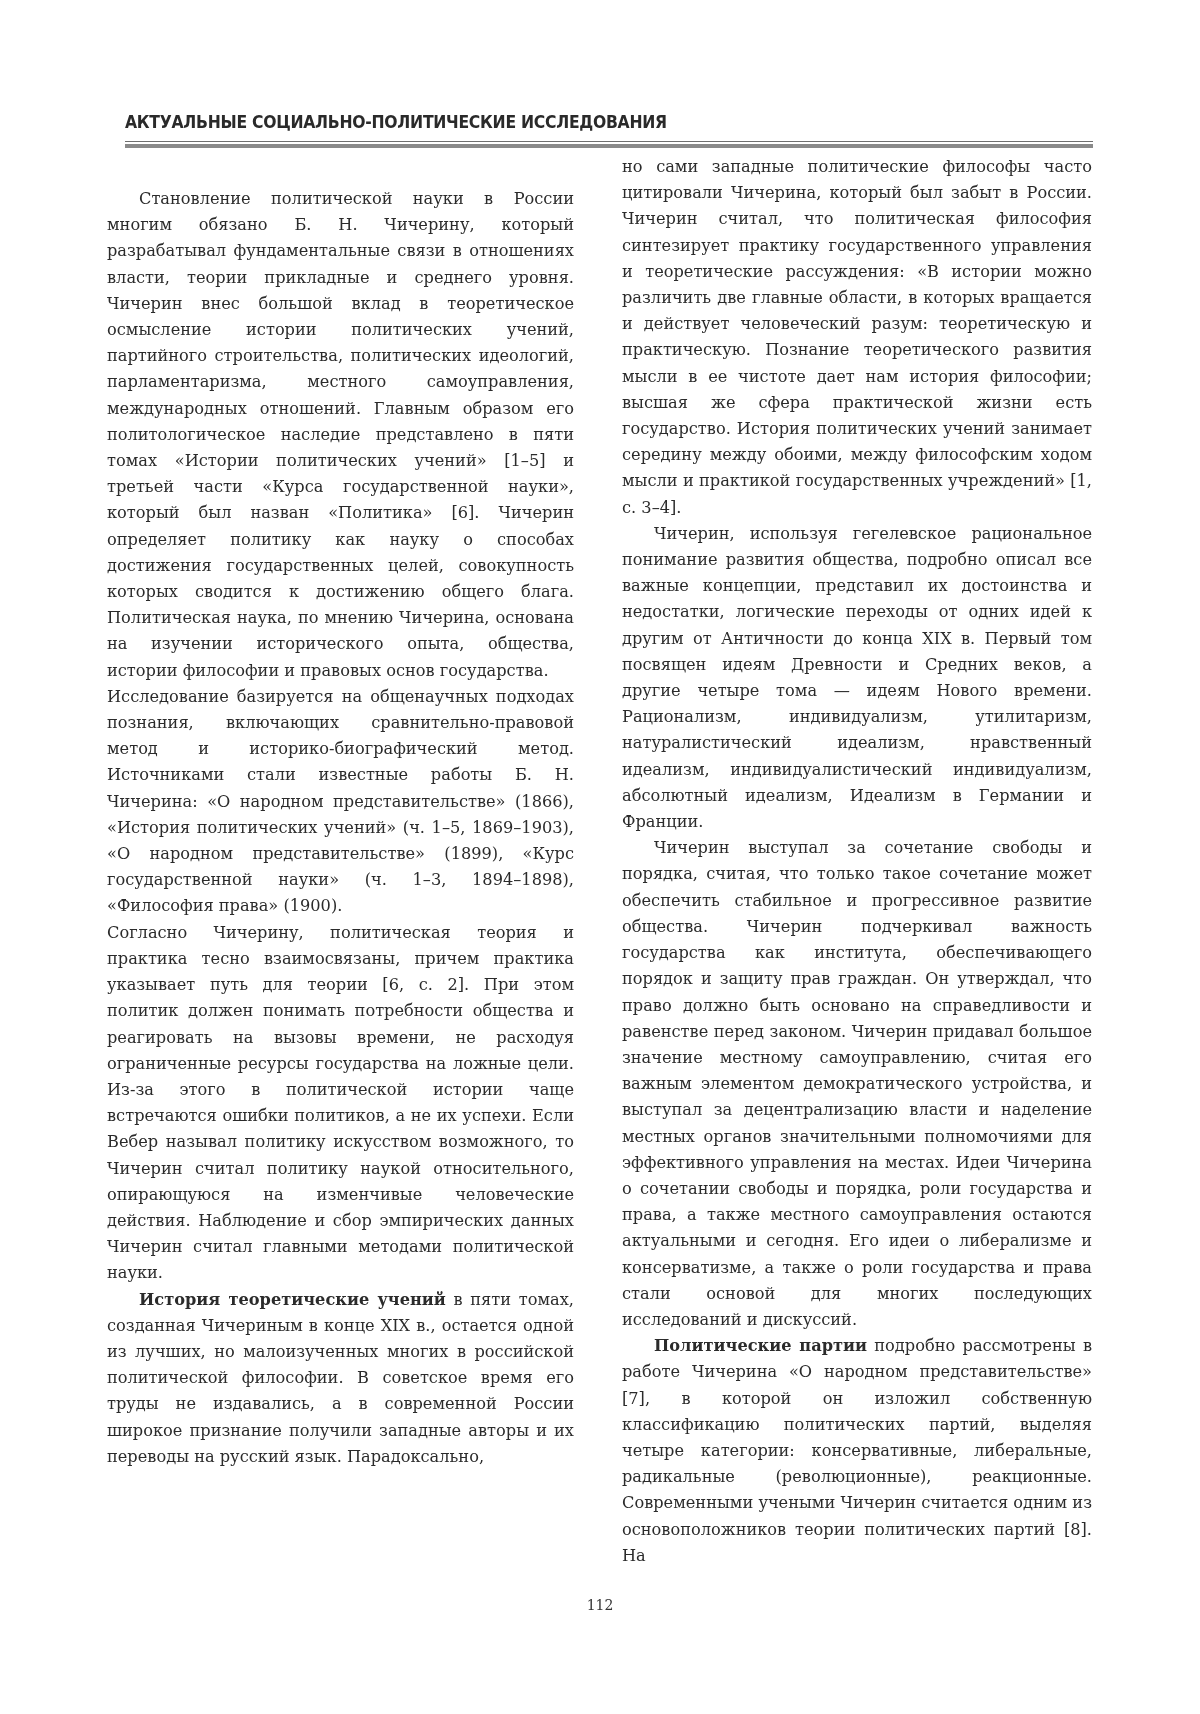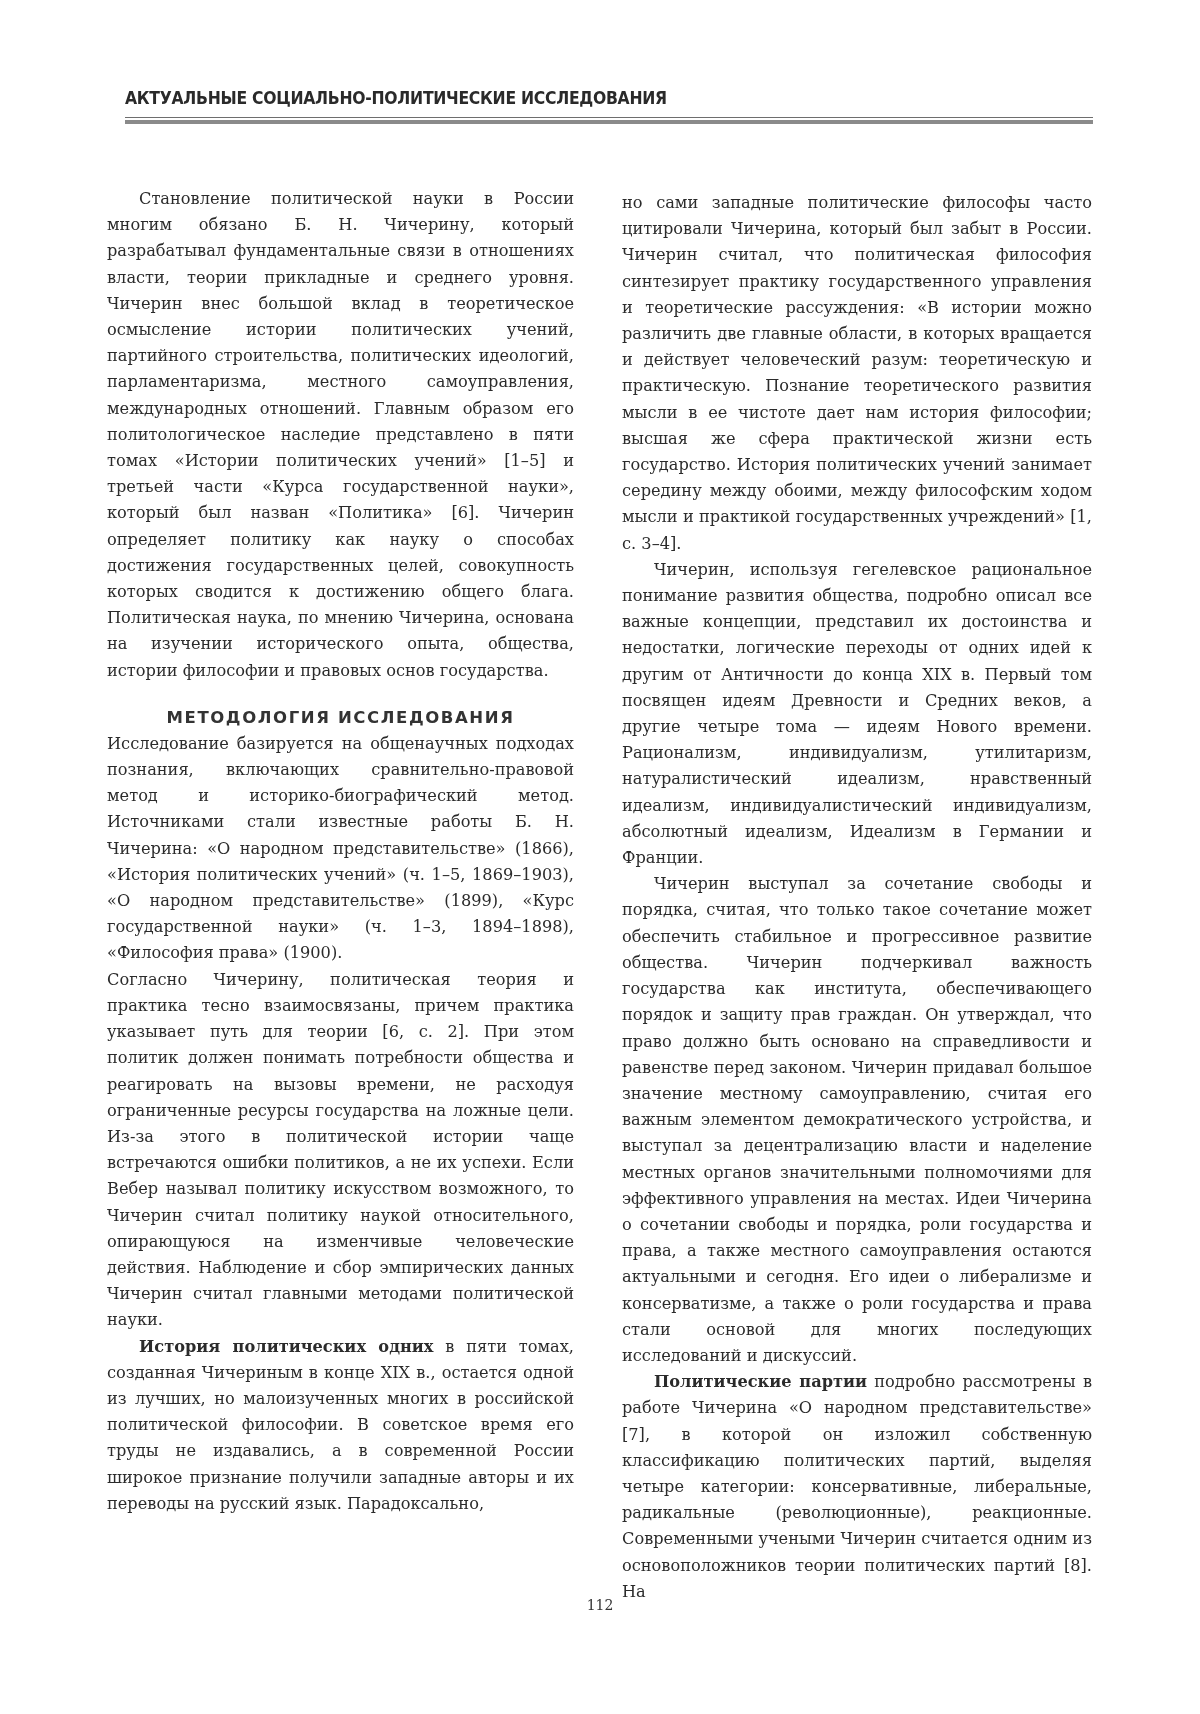--- a/index.html
+++ b/index.html
@@ -1,34 +1,34 @@
 <!DOCTYPE html>
 <html><head>
 <meta charset="utf-8">
 <style>
   html, body { margin: 0; padding: 0; background: #ffffff; }
   body { width: 1200px; height: 1714px; position: relative; overflow: hidden; }
   .header {
-    position: absolute; left: 125px; top: 88px; width: 968px;
+    position: absolute; left: 125px; top: 112px; width: 968px;
   }
   .header-title {
     font-family: "DejaVu Sans", sans-serif; font-weight: bold;
     font-size: 17px; color: #2a2a2a; letter-spacing: -0.3px;
     transform: scaleX(0.92); transform-origin: left center; white-space: nowrap;
   }
   .rule-thin { height: 1px; background: #6e6e6e; margin-top: 9px; }
   .rule-thick { height: 4px; background: #8a8a8a; margin-top: 2px; }
 
   .col {
     position: absolute; top: 154px; width: 467px;
     font-family: "DejaVu Serif", serif; font-size: 16.2px; line-height: 26.2px;
     color: #2b2b2b; text-align: justify; hyphens: manual;
   }
   .col-left { left: 107px; margin-top: 32px; }
-  .col-right { left: 622px; width: 470px; margin-top: 36px; }
+  .col-right { left: 622px; width: 470px; }
   .col p { margin: 0; }
   .indent { text-indent: 32px; }
   .heading {
     font-family: "DejaVu Sans", sans-serif; font-weight: bold;
     font-size: 16.5px; letter-spacing: 1.6px; color: #333333;
     text-align: center; margin: 21px 0 0 0; line-height: 26px;
   }
   .bold { font-weight: bold; }
   .page-number {
     position: absolute; top: 1597px; left: 0; width: 1200px; text-align: center;
@@ -39,24 +39,23 @@
 <body>
 
 <div class="header">
   <div class="header-title">АКТУАЛЬНЫЕ СОЦИАЛЬНО-ПОЛИТИЧЕСКИЕ ИССЛЕДОВАНИЯ</div>
   <div class="rule-thin"></div>
   <div class="rule-thick"></div>
 </div>
 
 <div class="col col-left">
   <p class="indent">Становление политической науки в России многим обязано Б. Н. Чичерину, который разрабатывал фундаментальные связи в отношениях власти, теории прикладные и среднего уровня. Чичерин внес большой вклад в теоретическое осмысление истории политических учений, партийного строительства, политических идеологий, парламентаризма, местного самоуправления, международных отношений. Главным образом его политологическое наследие представлено в пяти томах «Истории политических учений» [1–5] и третьей части «Курса государственной науки», который был назван «Политика» [6]. Чичерин определяет политику как науку о способах достижения государственных целей, совокупность которых сводится к достижению общего блага. Политическая наука, по мнению Чичерина, основана на изучении исторического опыта, общества, истории философии и правовых основ государства.</p>
-  <h2 class="heading">МЕТОДОЛОГИЯ ИССЛЕДОВАНИЯ</h2>
   <p>Исследование базируется на общенаучных подходах познания, включающих сравнительно-правовой метод и историко-биографический метод. Источниками стали известные работы Б. Н. Чичерина: «О народном представительстве» (1866), «История политических учений» (ч. 1–5, 1869–1903), «О народном представительстве» (1899), «Курс государственной науки» (ч. 1–3, 1894–1898), «Философия права» (1900).</p>
   <p>Согласно Чичерину, политическая теория и практика тесно взаимосвязаны, причем практика указывает путь для теории [6, с. 2]. При этом политик должен понимать потребности общества и реагировать на вызовы времени, не расходуя ограниченные ресурсы государства на ложные цели. Из-за этого в политической истории чаще встречаются ошибки политиков, а не их успехи. Если Вебер называл политику искусством возможного, то Чичерин считал политику наукой относительного, опирающуюся на изменчивые человеческие действия. Наблюдение и сбор эмпирических данных Чичерин считал главными методами политической науки.</p>
-  <p class="indent"><span class="bold">История политических одних</span><span> в пяти томах, созданная Чичериным в конце XIX в., остается одной из лучших, но малоизученных многих в российской политической философии. В советское время его труды не издавались, а в современной России широкое признание получили западные авторы и их переводы на русский язык. Парадоксально,</span></p>
+  <p class="indent"><span class="bold">История теоретические учений</span><span> в пяти томах, созданная Чичериным в конце XIX в., остается одной из лучших, но малоизученных многих в российской политической философии. В советское время его труды не издавались, а в современной России широкое признание получили западные авторы и их переводы на русский язык. Парадоксально,</span></p>
 </div>
 
 <div class="col col-right">
   <p>но сами западные политические философы часто цитировали Чичерина, который был забыт в России. Чичерин считал, что политическая философия синтезирует практику государственного управления и теоретические рассуждения: «В истории можно различить две главные области, в которых вращается и действует человеческий разум: теоретическую и практическую. Познание теоретического развития мысли в ее чистоте дает нам история философии; высшая же сфера практической жизни есть государство. История политических учений занимает середину между обоими, между философским ходом мысли и практикой государственных учреждений» [1, с. 3–4].</p>
   <p class="indent">Чичерин, используя гегелевское рациональное понимание развития общества, подробно описал все важные концепции, представил их достоинства и недостатки, логические переходы от одних идей к другим от Античности до конца XIX в. Первый том посвящен идеям Древности и Средних веков, а другие четыре тома — идеям Нового времени. Рационализм, индивидуализм, утилитаризм, натуралистический идеализм, нравственный идеализм, индивидуалистический индивидуализм, абсолютный идеализм, Идеализм в Германии и Франции.</p>
   <p class="indent">Чичерин выступал за сочетание свободы и порядка, считая, что только такое сочетание может обеспечить стабильное и прогрессивное развитие общества. Чичерин подчеркивал важность государства как института, обеспечивающего порядок и защиту прав граждан. Он утверждал, что право должно быть основано на справедливости и равенстве перед законом. Чичерин придавал большое значение местному самоуправлению, считая его важным элементом демократического устройства, и выступал за децентрализацию власти и наделение местных органов значительными полномочиями для эффективного управления на местах. Идеи Чичерина о сочетании свободы и порядка, роли государства и права, а также местного самоуправления остаются актуальными и сегодня. Его идеи о либерализме и консерватизме, а также о роли государства и права стали основой для многих последующих исследований и дискуссий.</p>
   <p class="indent"><span class="bold">Политические партии</span><span> подробно рассмотрены в работе Чичерина «О народном представительстве» [7], в которой он изложил собственную классификацию политических партий, выделяя четыре категории: консервативные, либеральные, радикальные (революционные), реакционные. Современными учеными Чичерин считается одним из основоположников теории политических партий [8]. На</span></p>
 </div>
 
 <div class="page-number">112</div>

